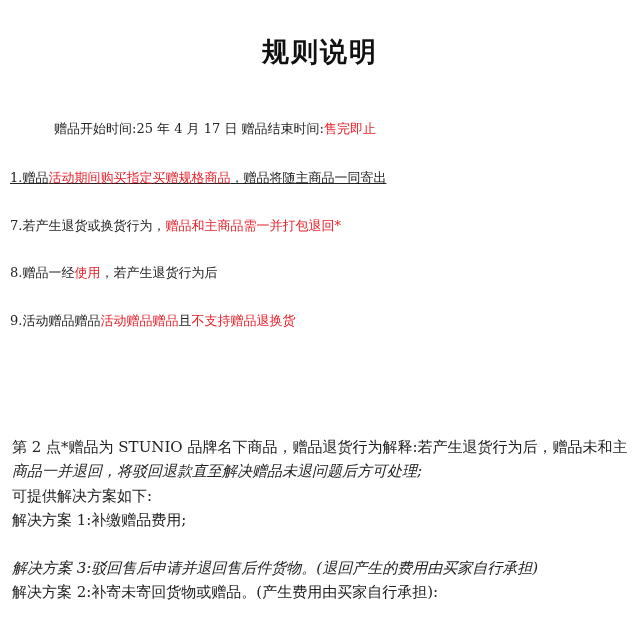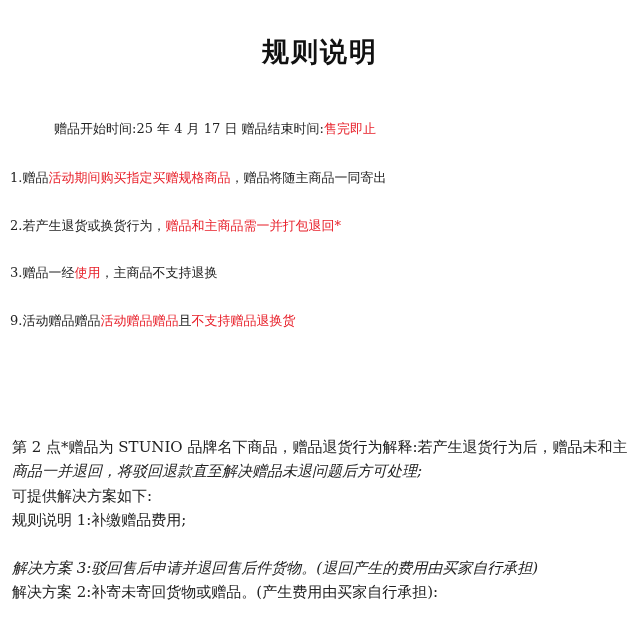--- a/index.html
+++ b/index.html
@@ -12,34 +12,34 @@
 </style>
 </head>
 <body>
 
 <div class="title">规则说明</div>
 
 <div class="line" style="top:120px; left:54px;">
   <span>赠品开始时间:25 年 4 月 17 日 赠品结束时间:</span><span class="red">售完即止</span>
 </div>
 
-<div class="line" style="top:169px; left:10px;">
+<div class="line" style="top:169px; left:10px;text-decoration:underline;">
   <span>1.赠品</span><span class="red">活动期间购买指定买赠规格商品</span><span>，赠品将随主商品一同寄出</span>
 </div>
 
 <div class="line" style="top:217px; left:10px;">
-  <span>2.若产生退货或换货行为，</span><span class="red">赠品和主商品需一并打包退回*</span>
+  <span>7.若产生退货或换货行为，</span><span class="red">赠品和主商品需一并打包退回*</span>
 </div>
 
 <div class="line" style="top:264px; left:10px;">
-  <span>3.赠品一经</span><span class="red">使用</span><span>，主商品不支持退换</span>
+  <span>8.赠品一经</span><span class="red">使用</span><span>，若产生退货行为后</span>
 </div>
 
 <div class="line" style="top:312px; left:10px;">
   <span>9.活动赠品赠品</span><span class="red">活动赠品赠品</span><span>且</span><span class="red">不支持赠品退换货</span>
 </div>
 
 <div class="small" style="top:438px;">第 2 点*赠品为 STUNIO 品牌名下商品，赠品退货行为解释:若产生退货行为后，赠品未和主</div>
 <div class="small" style="top:462px;font-style:italic;">商品一并退回，将驳回退款直至解决赠品未退问题后方可处理;</div>
 <div class="small" style="top:487px;">可提供解决方案如下:</div>
-<div class="small" style="top:511px;">规则说明 1:补缴赠品费用;</div>
+<div class="small" style="top:511px;">解决方案 1:补缴赠品费用;</div>
 <div class="small" style="top:547px;margin-top:36px;">解决方案 2:补寄未寄回货物或赠品。(产生费用由买家自行承担):</div>
 <div class="small" style="top:559px;font-style:italic;">解决方案 3:驳回售后申请并退回售后件货物。(退回产生的费用由买家自行承担)</div>
 
 </body></html>

